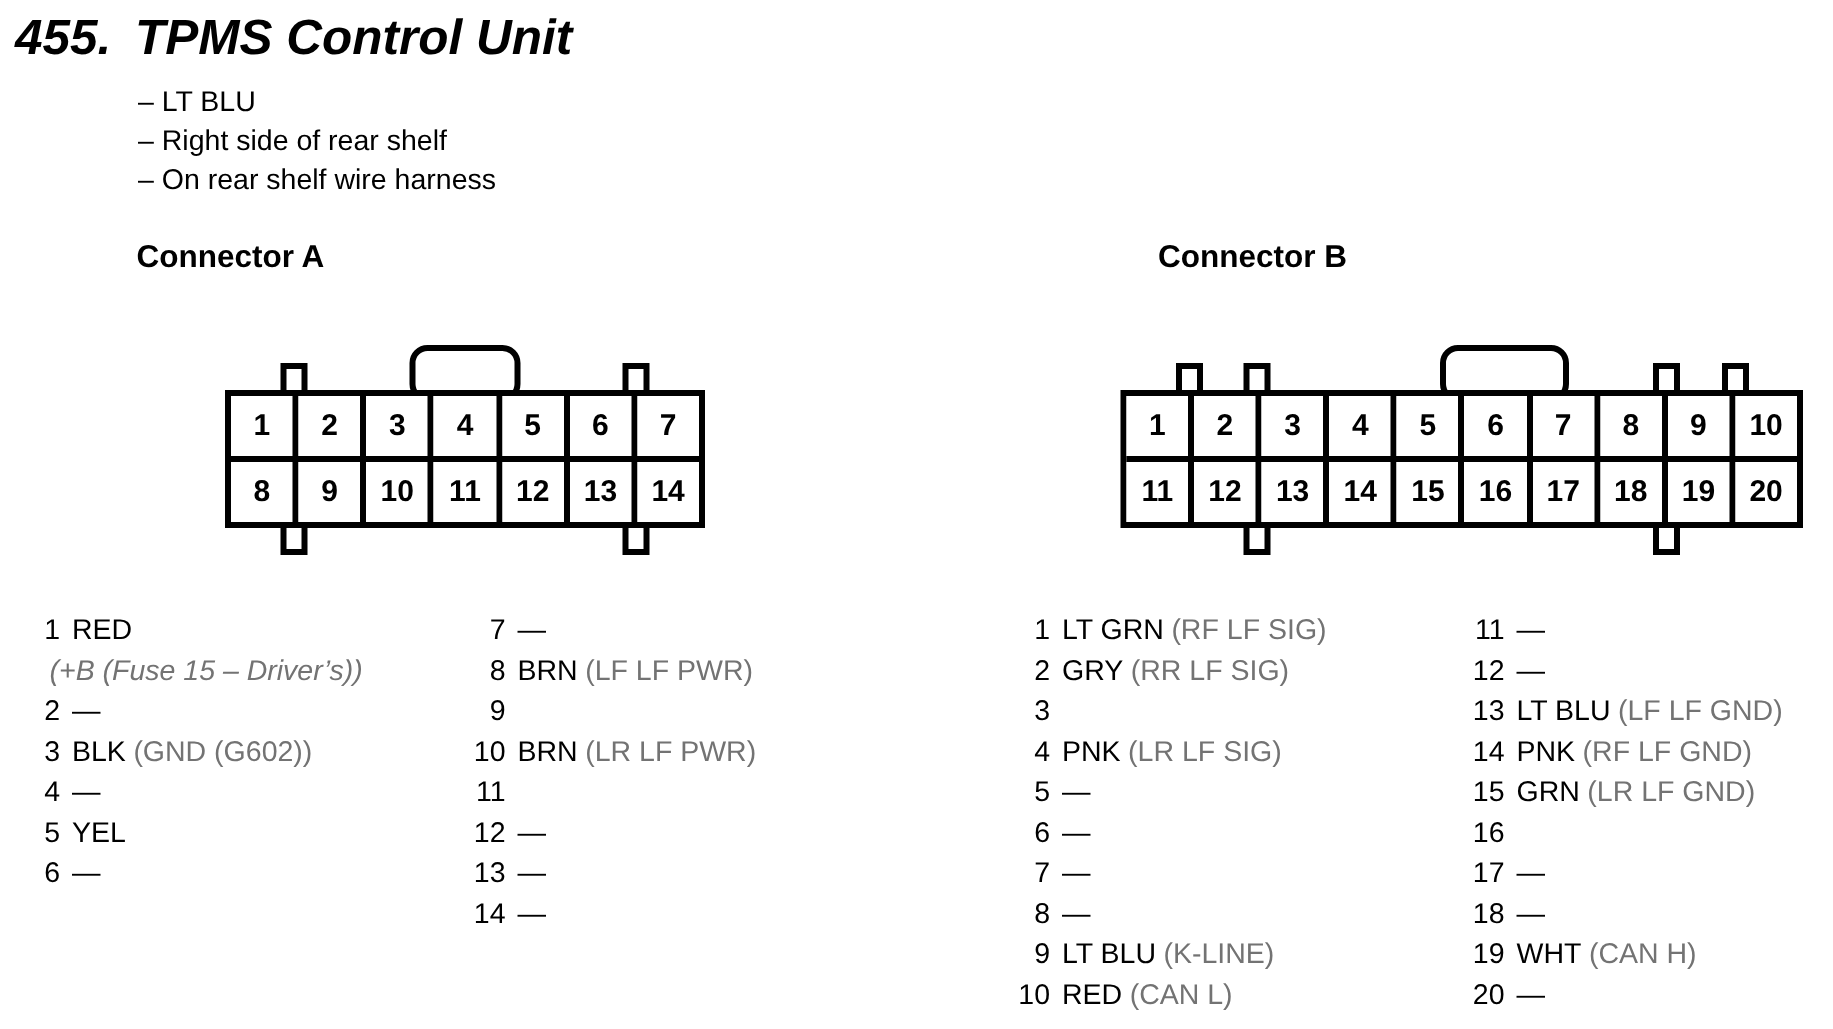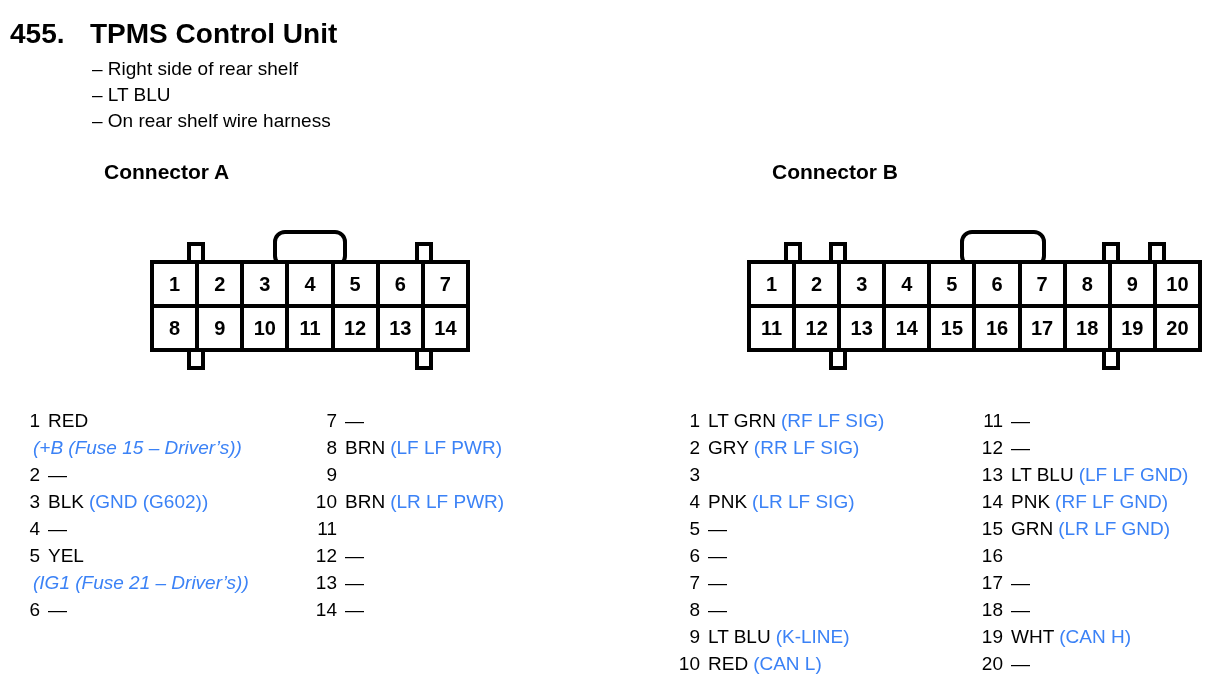--- a/index.html
+++ b/index.html
@@ -2,27 +2,27 @@
 <html><head>
 <meta charset="utf-8">
 <style>
   html,body{margin:0;padding:0;}
   body{
     width:1222px;height:686px;position:relative;background:#ffffff;
     font-family:"Liberation Sans","DejaVu Sans",sans-serif;color:#000;
     overflow:hidden;
   }
   
-  .title{position:absolute;left:10px;top:18px;font-size:28px;font-weight:bold;white-space:nowrap;}
+  .title{position:absolute;left:10px;top:6px;font-size:33px;font-weight:bold;white-space:nowrap;font-style:italic;}
   .title .num{display:inline-block;width:80px;}
   
   .notes{position:absolute;left:92px;top:56px;font-size:19px;line-height:26px;}
   
   .cheading{position:absolute;font-size:21px;font-weight:bold;white-space:nowrap;}
-  #headingA{left:104px;top:160px;}
+  #headingA{left:91px;top:160px;}
   #headingB{left:772px;top:160px;}
   
   .cbox{position:absolute;border:4px solid #000;background:#fff;box-sizing:border-box;}
   #boxA{left:150px;top:260px;width:320px;height:92px;}
   #boxB{left:747px;top:260px;width:455px;height:92px;}
   .crow{display:flex;height:40px;}
   .crow-top{border-bottom:4px solid #000;}
   .cell{
     flex:1;border-right:4px solid #000;display:flex;align-items:center;justify-content:center;
     font-weight:bold;font-size:20px;background:#fff;
@@ -38,35 +38,35 @@
   
   .pinlist{position:absolute;font-size:19px;line-height:27px;}
   #listA1{left:26px;top:407px;width:290px;}
   #listA2{left:313px;top:407px;width:290px;}
   #listB1{left:676px;top:407px;width:300px;}
   #listB2{left:979px;top:407px;width:240px;}
   .pin{display:flex;align-items:baseline;}
   .pin .num{flex:0 0 24px;text-align:right;margin-right:8px;}
   #listA1 .pin .num{flex:0 0 14px;}
   .pin .body{flex:1;}
-  .func{color:#3b82f6;}
+  .func{color:#737373;}
   .func:not(:empty){margin-left:5px;}
   .pin.wrap .func{display:block;margin-left:-15px;font-style:italic;}
 </style>
 </head>
 <body>
 
 <div class="title">
   <span class="num">455.</span><span>TPMS Control Unit</span>
 </div>
 
 <div class="notes">
 
-<div class="note">– Right side of rear shelf</div>
-    <div class="note">– LT BLU</div>
+<div class="note">– LT BLU</div>
+    <div class="note">– Right side of rear shelf</div>
     <div class="note">– On rear shelf wire harness</div>
   </div>
 
 <div class="cheading" id="headingA">Connector A</div>
 <div class="cheading" id="headingB">Connector B</div>
 
 <div class="latch" id="latchA"></div>
 <div class="tab tab-top" style="left:187px;"></div>
 <div class="tab tab-top" style="left:415px;"></div>
 <div class="tab tab-bot" style="left:187px;"></div>
@@ -143,21 +143,21 @@
     <div class="pin">
       <span class="num">3</span>
       <span class="body"><span class="wcolor">BLK</span><span class="func">(GND (G602))</span></span>
     </div>
     <div class="pin">
       <span class="num">4</span>
       <span class="body"><span class="wcolor">—</span><span class="func"></span></span>
     </div>
     <div class="pin wrap">
       <span class="num">5</span>
-      <span class="body"><span class="wcolor">YEL</span><span class="func">(IG1 (Fuse 21 – Driver’s))</span></span>
+      <span class="body"><span class="wcolor">YEL</span></span>
     </div>
     <div class="pin">
       <span class="num">6</span>
       <span class="body"><span class="wcolor">—</span><span class="func"></span></span>
     </div>
   </div>
 <div class="pinlist" id="listA2">
 
 <div class="pin">
       <span class="num">7</span>

